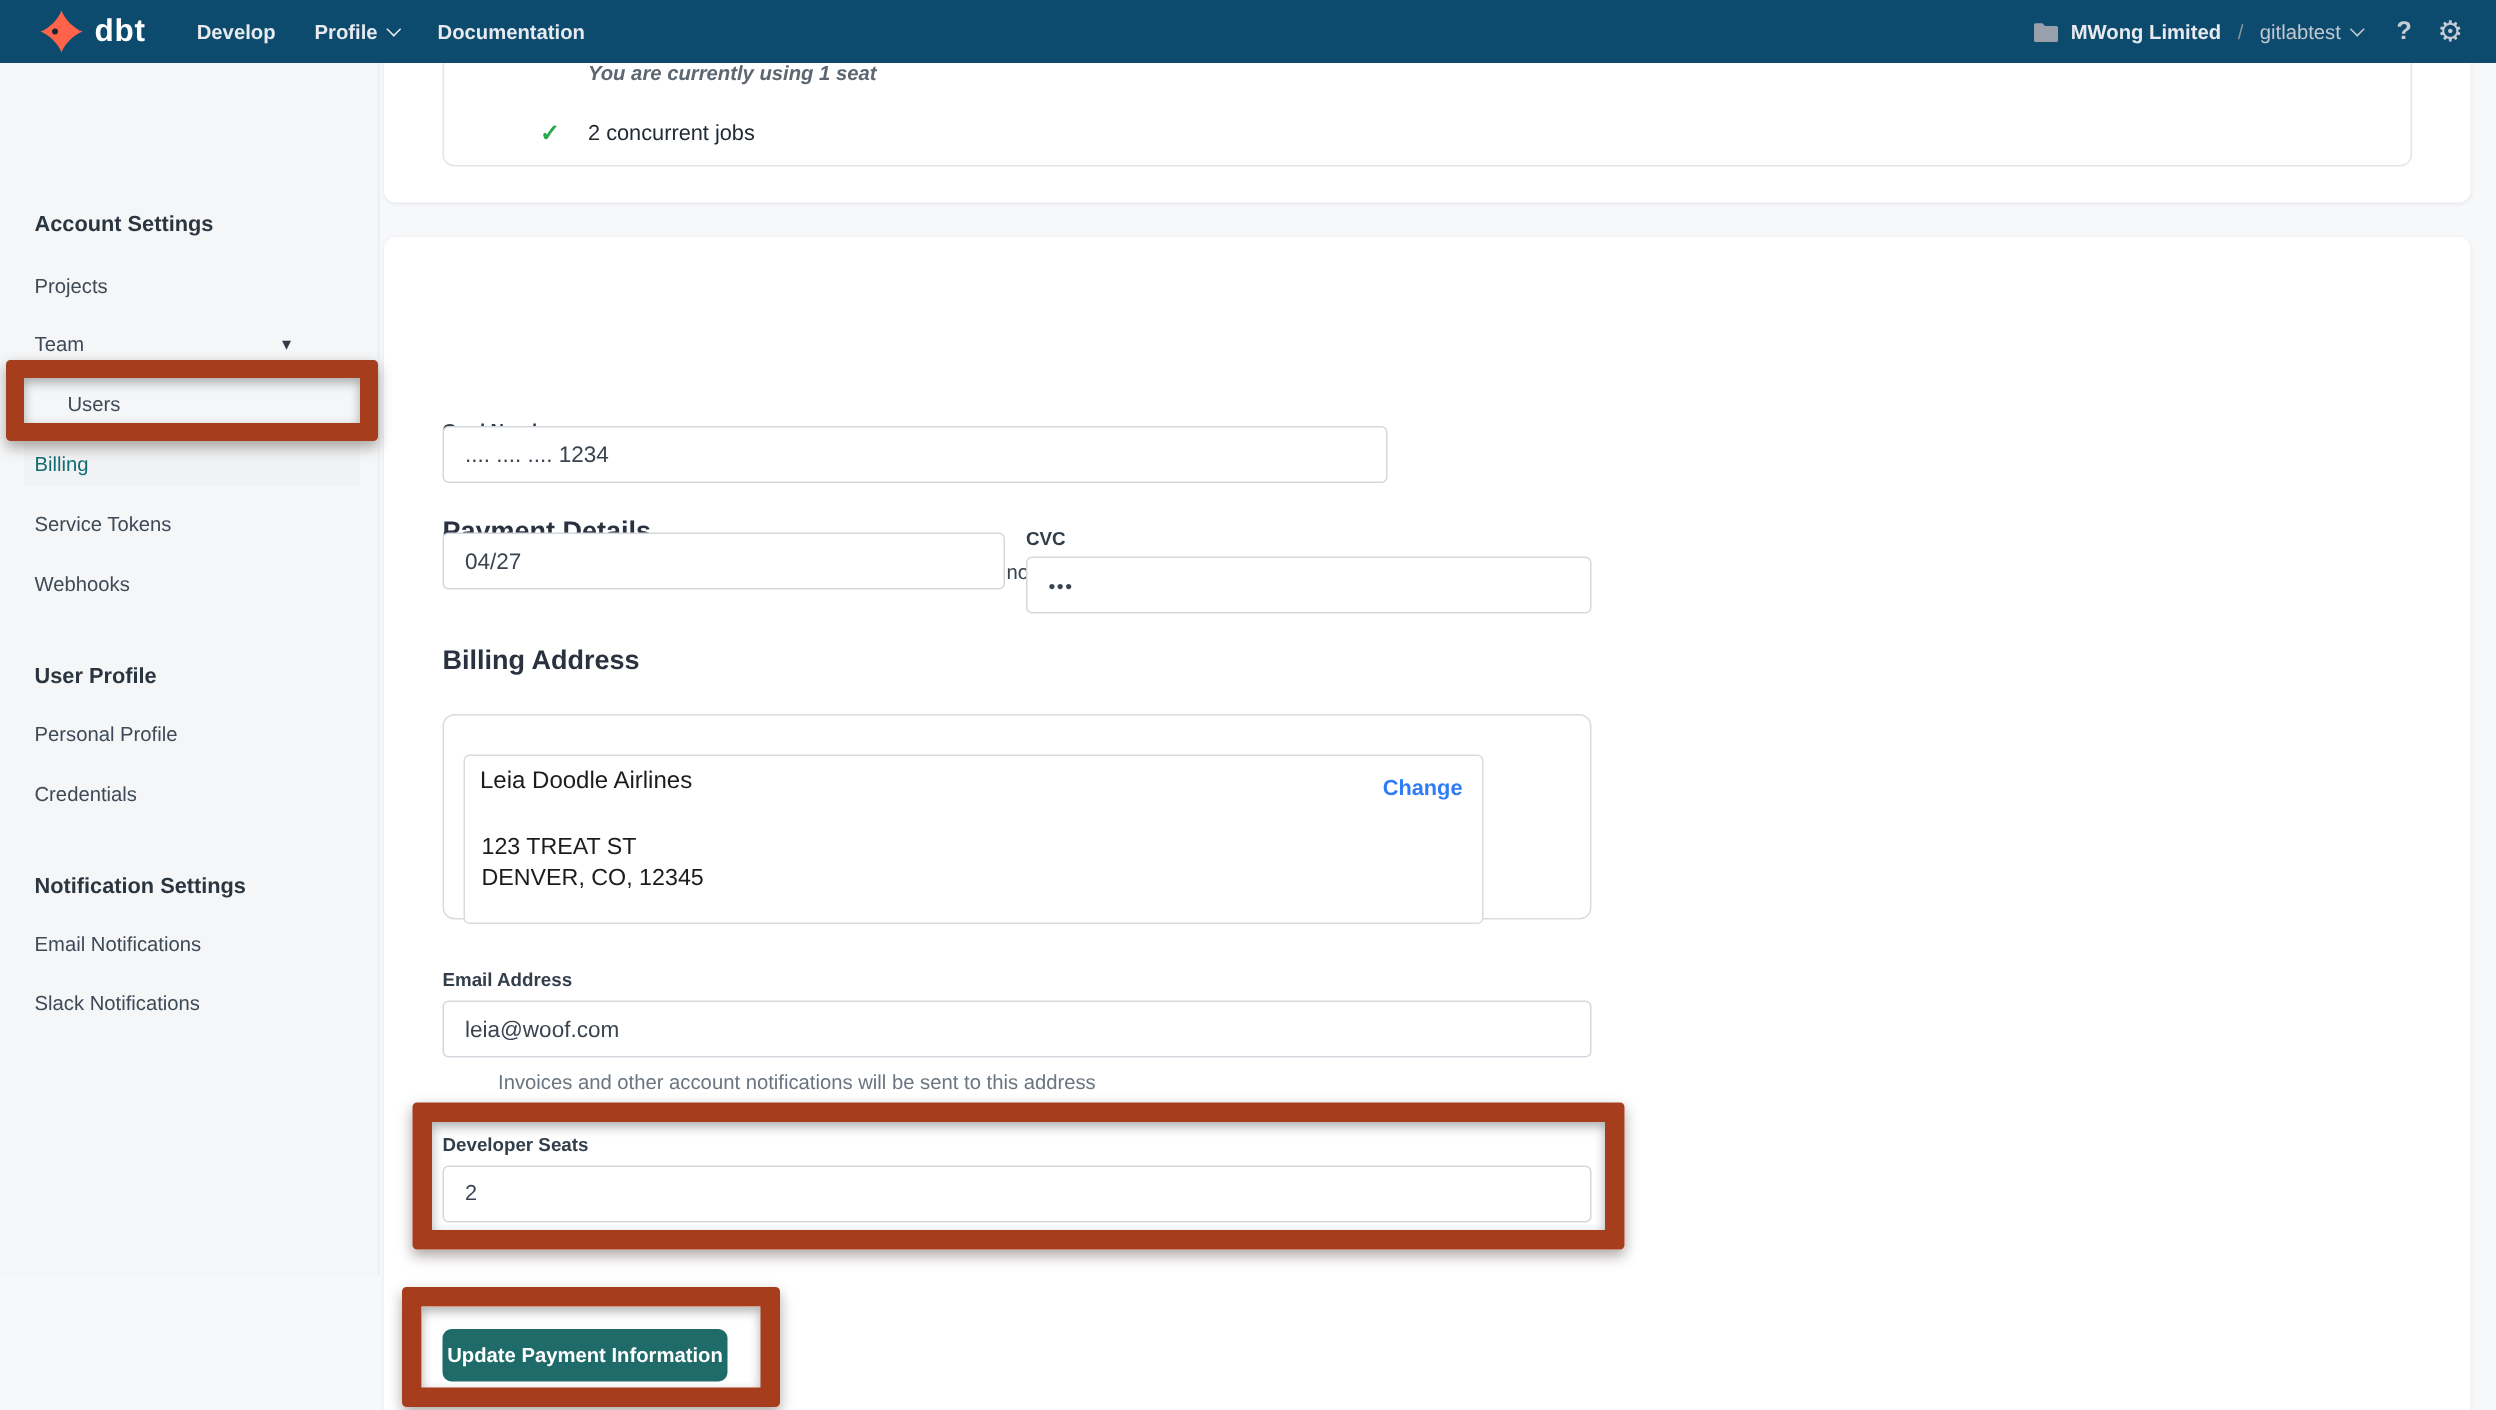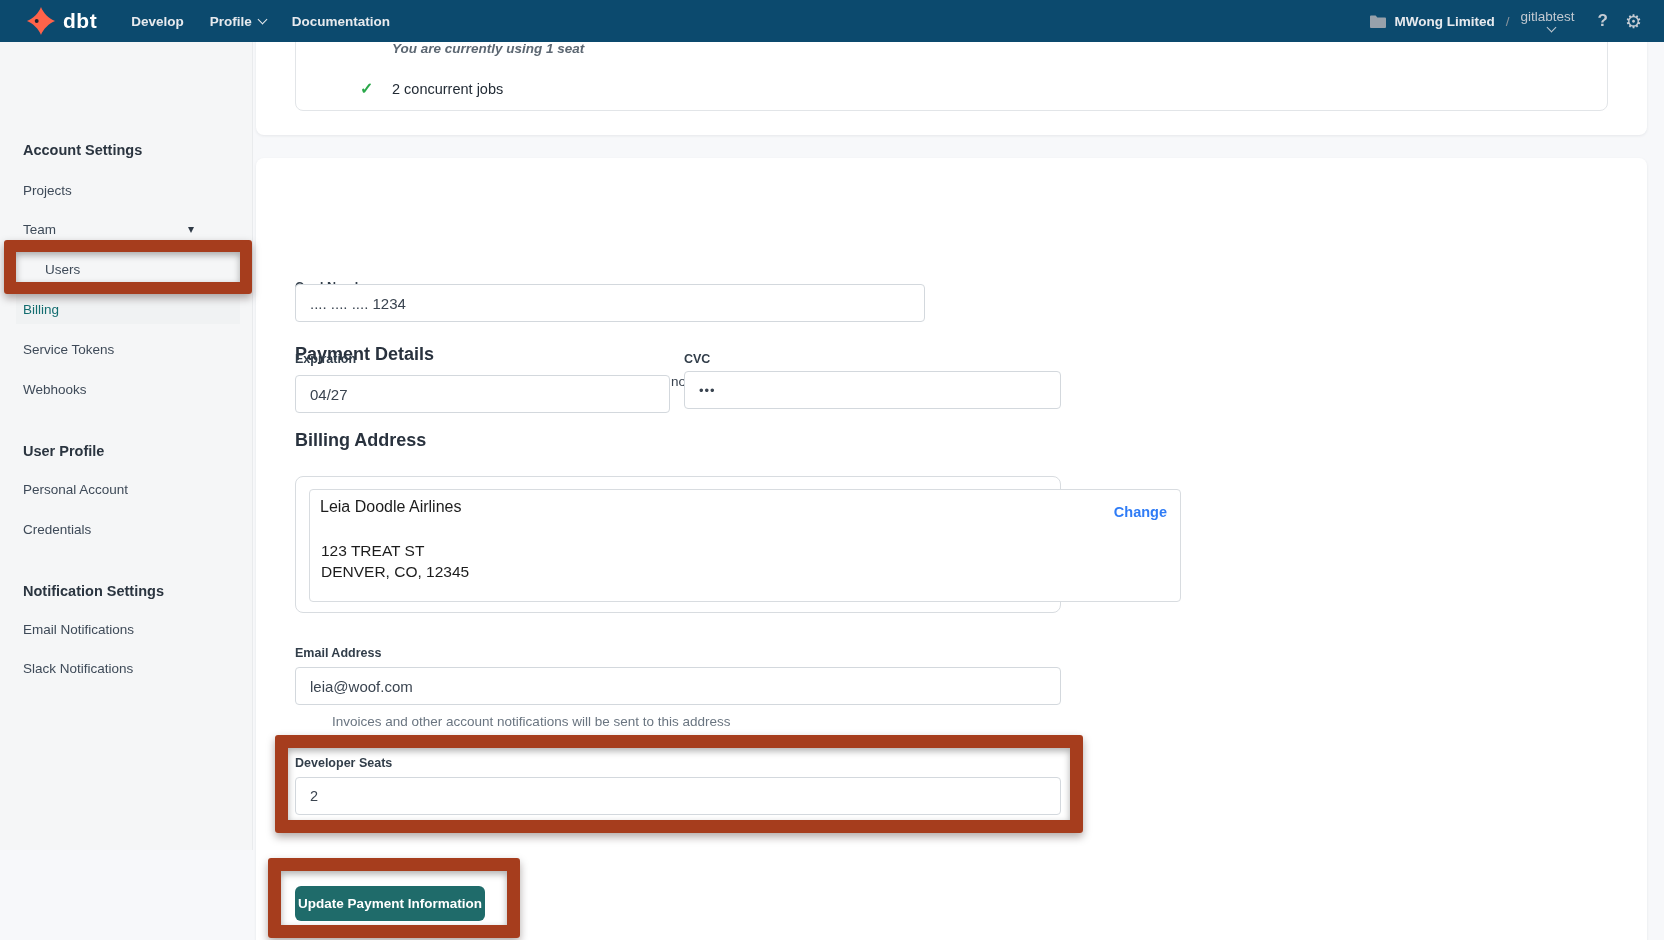--- a/index.html
+++ b/index.html
@@ -13,21 +13,21 @@
   .logo-wrap { display:flex; align-items:center; gap:7px; margin-right:34px; }
   .logo-text { color:#fff; font-weight:bold; font-size:21px; letter-spacing:0.5px; }
   .nav-links { display:flex; align-items:center; gap:26px; }
   .nav-link { color:#e7eaee; font-size:13.5px; font-weight:bold; display:flex; align-items:center; cursor:pointer; }
   .spacer { flex:1; }
   .nav-right { display:flex; align-items:center; gap:9px; color:#cfd5db; font-size:13.5px; }
   .chev { width:7px; height:7px; border-right:1.6px solid currentColor; border-bottom:1.6px solid currentColor;
           display:inline-block; transform:rotate(45deg); margin-left:7px; margin-bottom:3px; }
   .acct-name { color:#e7eaee; font-weight:bold; }
   .acct-sep { color:#8b949d; margin:0 2px; }
-  .proj-name { color:#c2c9d1; display:flex; align-items:center;flex-direction:column; }
+  .proj-name { color:#c2c9d1; display:flex; align-items:center; }
   .help-icon { color:#c6ccd4; font-size:17px; font-weight:bold; margin-left:14px; cursor:pointer; }
   .gear-icon { color:#c6ccd4; font-size:19px; margin-left:8px; cursor:pointer; line-height:1; }
 
   
   .sidebar { position:absolute; left:0; top:42px; width:253px; height:808px; background:#f5f6f7;
              border-right:1px solid #e9ebed; }
   .side-heading { position:absolute; left:23px; font-size:14.5px; font-weight:bold; color:#2b3540; }
   .side-item { position:absolute; left:23px; font-size:13.5px; color:#3e4a58; cursor:pointer; }
   .side-item.indent { left:45px; }
   .side-caret { position:absolute; left:188px; font-size:12px; color:#2f3a46; cursor:pointer; }
@@ -50,28 +50,28 @@
   .pd-title { left:39px; top:186px; }
   .pd-desc { position:absolute; left:39px; top:216px; font-size:13.5px; color:#39434f; }
 
   .field-label { position:absolute; font-size:12.5px; font-weight:bold; color:#323e4a; }
   .input { position:absolute; border:1px solid #d3d8dd; border-radius:4px; background:#fff;
            font-family:"Liberation Sans", sans-serif; font-size:15px; color:#3a4450; padding:0 14px; outline:none; }
 
   .lbl-card { left:39px; top:106px;margin-top:16px; }
   .inp-card { left:39px; top:126px; width:630px; height:38px; }
   .lbl-exp  { left:39px; top:194px; }
-  .inp-exp  { left:39px; top:217px; width:375px; height:38px; }
+  .inp-exp  { left:39px; top:197px; width:375px; height:38px; }
   .lbl-cvc  { left:428px; top:194px; }
   .inp-cvc  { left:428px; top:213px; width:377px; height:38px; font-size:13px; letter-spacing:1px; }
 
   .ba-title { left:39px; top:272px; }
   .addr-outer { position:absolute; left:39px; top:318px; width:766px; height:137px;
                 border:1px solid #d8dce0; border-radius:8px; background:#fff; }
-  .addr-inner { position:absolute; left:13px; top:12px; width:872px; height:113px;
+  .addr-inner { position:absolute; left:13px; top:26px; width:680px; height:113px;
                 border:1px solid #d8dce0; border-radius:4px; background:#fff; }
   .addr-name { position:absolute; left:10px; top:8px; font-size:16px; color:#1c1c1c; }
   .addr-change { position:absolute; right:13px; top:14px; font-size:14.5px; color:#2f7cf6; font-weight:bold; cursor:pointer; }
   .addr-l1 { position:absolute; left:11px; top:52px; font-size:15.5px; color:#1c1c1c; }
   .addr-l2 { position:absolute; left:11px; top:73px; font-size:15.5px; color:#1c1c1c; }
 
   .lbl-email { left:39px; top:488px; }
   .inp-email { left:39px; top:509px; width:766px; height:38px; }
   .email-helper { position:absolute; left:39px; top:556px; font-size:13.5px; color:#6a7581;margin-left:37px; }
 
@@ -143,21 +143,21 @@
     <div class="side-heading" style="top:100px;">Account Settings</div>
     <div class="side-item" style="top:141px;">Projects</div>
     <div class="side-item" style="top:180px;">Team</div>
     <div class="side-caret" style="top:180px;">▾</div>
     <div class="side-item indent" style="top:220px;">Users</div>
     <div class="side-item selected" style="top:260px;">Billing</div>
     <div class="side-item" style="top:300px;">Service Tokens</div>
     <div class="side-item" style="top:340px;">Webhooks</div>
 
     <div class="side-heading" style="top:401px;">User Profile</div>
-    <div class="side-item" style="top:440px;">Personal Account</div>
+    <div class="side-item" style="top:440px;">Personal Profile</div>
     <div class="side-item" style="top:480px;">Credentials</div>
 
     <div class="side-heading" style="top:541px;">Notification Settings</div>
     <div class="side-item" style="top:580px;">Email Notifications</div>
     <div class="side-item" style="top:619px;">Slack Notifications</div>
   </aside>
 
   <header class="navbar">
     <div class="logo-wrap">
       <svg width="30" height="30" viewBox="0 0 32 32">

